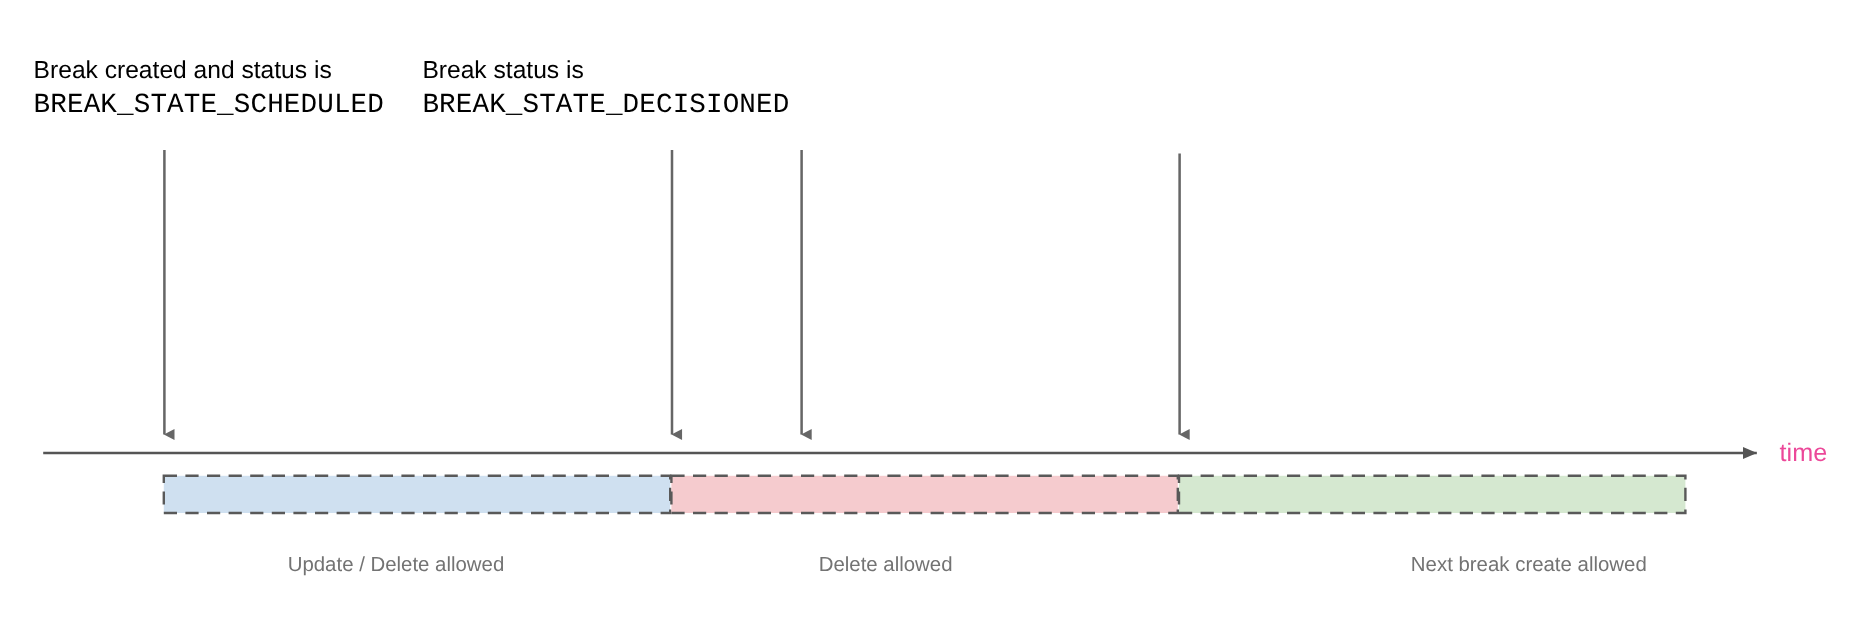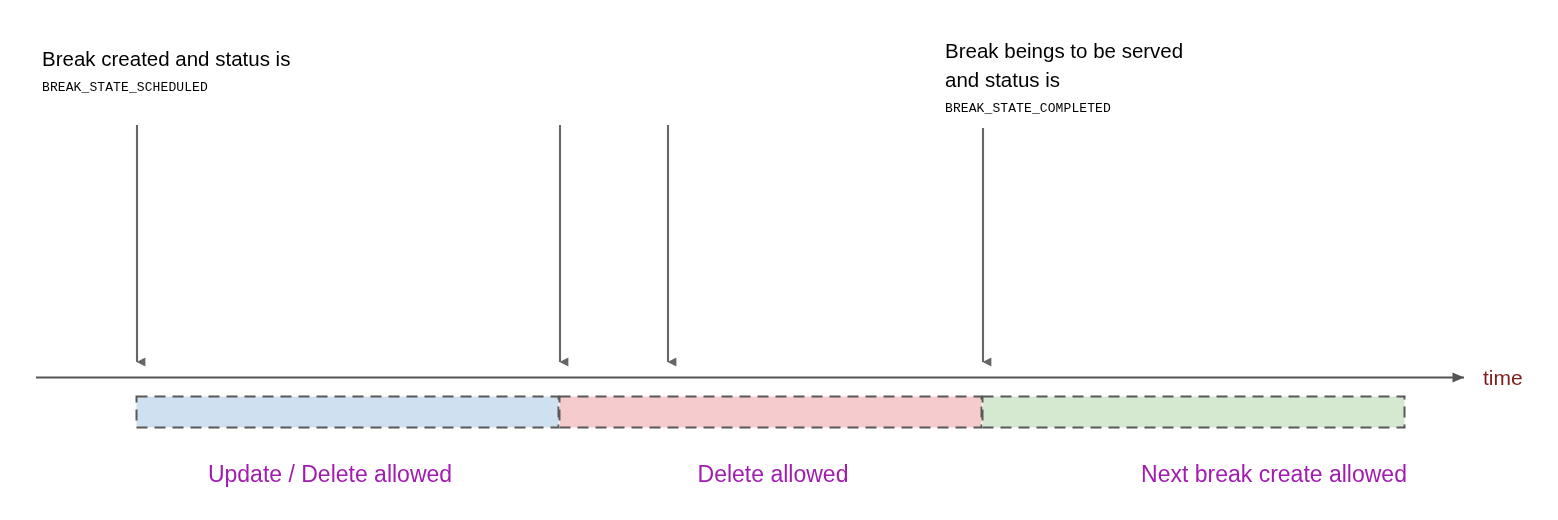--- a/index.html
+++ b/index.html
@@ -27,45 +27,44 @@
     width: 1558px;
     height: 520px;
   }
   .anno {
     position: absolute;
     font-family: "Liberation Sans", sans-serif;
     font-size: 20.5px;
     line-height: 29px;
     color: #000000;
     white-space: nowrap;
-    margin-left: 14px;
   }
   .anno .mono {
     font-family: "Liberation Mono", monospace;
-    font-size: 13px;
+    font-size: 23px;
     letter-spacing: 0.1px;
   }
   .anno .plain {
     font-family: "Liberation Sans", sans-serif;
   }
   .anno .ln {
     display: block;
   }
   .axis-label {
     position: absolute;
     font-family: "Liberation Sans", sans-serif;
     font-size: 21px;
-    color: #7f1d1d;
+    color: #ec4899;
     white-space: nowrap;
   }
   .caption {
     position: absolute;
     font-family: "Liberation Sans", sans-serif;
-    font-size: 23px;
-    color: #a21caf;
+    font-size: 17px;
+    color: #737373;
     white-space: nowrap;
     text-align: center;
     transform: translateX(-50%);
   }
 </style>
 </head>
 <body>
 
 <div id="diagram">
 
@@ -94,30 +93,27 @@
       <rect x="982.5" y="396.5" width="422" height="31" fill="#d5e8d0" stroke="#595959" stroke-width="2" stroke-dasharray="11 7"></rect>
     </g>
   </svg>
 
   <div class="anno" style="left:28px; top:44px;">
     <span class="ln plain">Break created and status is</span>
     <span class="ln mono">BREAK_STATE_SCHEDULED</span>
   </div>
 
   <div class="anno" style="left:352px; top:44px;">
+    <span class="ln plain">Break status is</span>
+    <span class="ln mono">BREAK_STATE_DECISIONED</span>
   </div>
 
   <div class="anno" style="left:671px; top:44px;">
   </div>
 
-  <div class="anno" style="left:931px; top:36px;">
-    <span class="ln plain">Break beings to be served</span>
-    <span class="ln plain">and status is</span>
-    <span class="ln mono">BREAK_STATE_COMPLETED</span>
-  </div>
 
   <div class="axis-label" style="left:1483px; top:366px;">time</div>
 
   <div class="caption" style="left:330px; top:461px;">Update / Delete allowed</div>
-  <div class="caption" style="left:773px; top:461px;">Delete allowed</div>
+  <div class="caption" style="left:738px; top:461px;">Delete allowed</div>
   <div class="caption" style="left:1274px; top:461px;">Next break create allowed</div>
 
 </div>
 
 </body></html>

